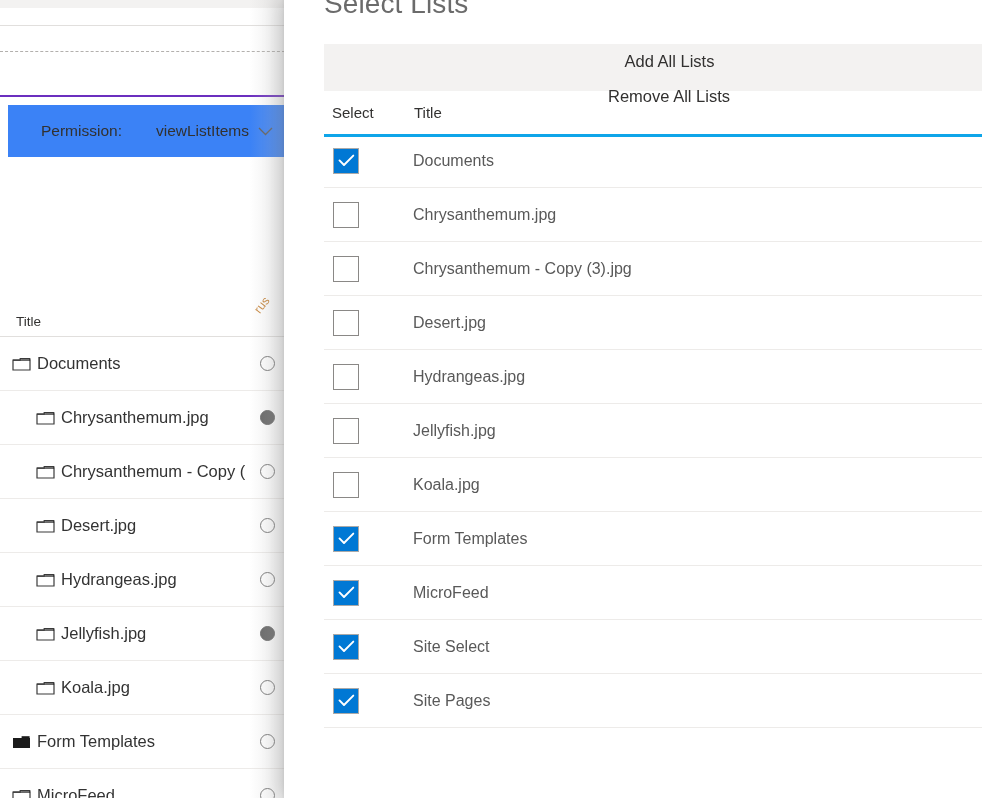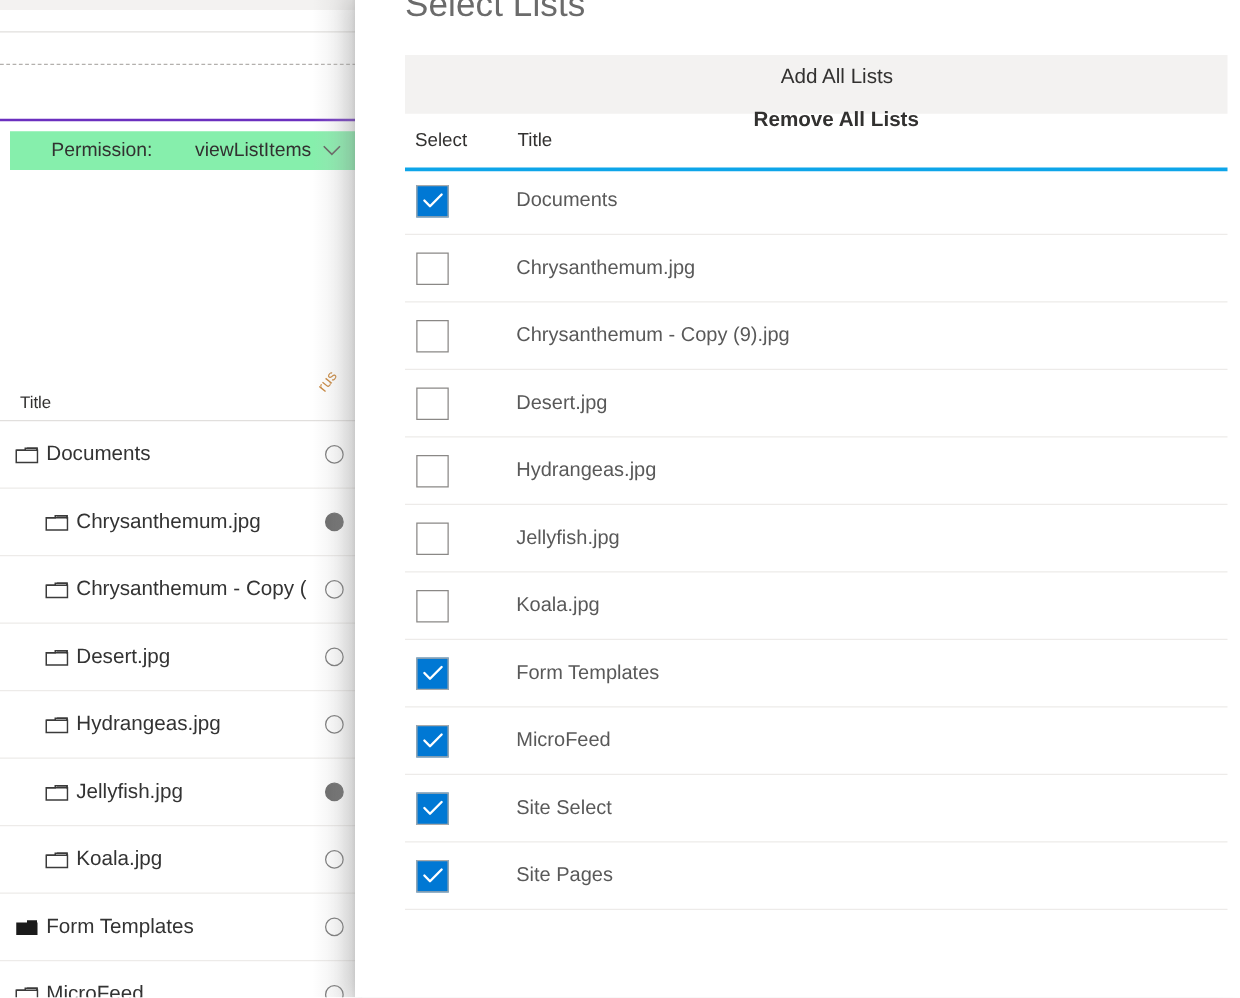--- a/index.html
+++ b/index.html
@@ -66,22 +66,22 @@
     height: 2px;
     background: #6b2fbf;
   }
 
   
   .permission-bar {
     position: absolute;
     left: 8px;
     top: 105px;
     width: 282px;
-    height: 31px;
-    background: #86efac;
+    height: 52px;
+    background: #3b82f6;
     display: flex;
     align-items: center;
     box-sizing: border-box;
     padding-left: 33px;
   }
   .permission-label {
     font-size: 15.5px;
     color: #323130;
     white-space: nowrap;
   }
@@ -232,21 +232,21 @@
     font-size: 16.5px;
     color: #323130;
     background: transparent;
     border: none;
     padding: 8px 12px;
     cursor: pointer;
     font-family: "Liberation Sans", sans-serif;
     white-space: nowrap;
   }
   .cmd-btn.first { margin-left: 33px; }
-  .cmd-btn.second { margin-left: 32px; font-weight: bold; }
+  .cmd-btn.second { margin-left: 32px; }
 
   .col-head {
     position: absolute;
     left: 40px;
     top: 91px;
     width: 658px;
     height: 43px;
     border-bottom: 3px solid #0ea5e9;
     display: flex;
     align-items: center;
@@ -480,21 +480,21 @@
             </svg>
           </span>
           <span class="row-title">Documents</span>
         </div>
         <div class="list-row">
           <span class="chk unchecked"></span>
           <span class="row-title">Chrysanthemum.jpg</span>
         </div>
         <div class="list-row">
           <span class="chk unchecked"></span>
-          <span class="row-title">Chrysanthemum - Copy (9).jpg</span>
+          <span class="row-title">Chrysanthemum - Copy (3).jpg</span>
         </div>
         <div class="list-row">
           <span class="chk unchecked"></span>
           <span class="row-title">Desert.jpg</span>
         </div>
         <div class="list-row">
           <span class="chk unchecked"></span>
           <span class="row-title">Hydrangeas.jpg</span>
         </div>
         <div class="list-row">

